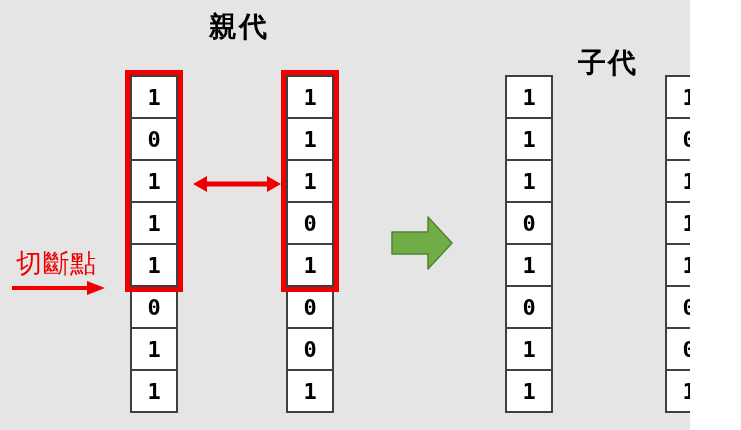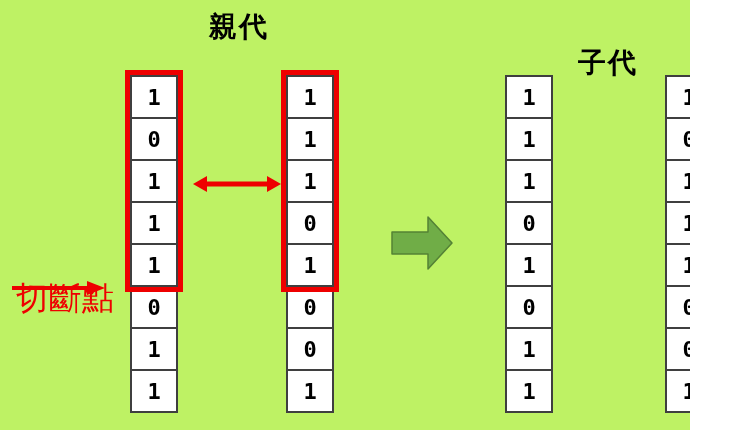--- a/index.html
+++ b/index.html
@@ -1,20 +1,20 @@
 <!DOCTYPE html>
 <html><head>
 <meta charset="utf-8">
 <style>
   html, body { margin: 0; padding: 0; background: #ffffff; }
   #canvas {
     position: relative;
     width: 690px;
     height: 430px;
-    background: #bef264;
+    background: #e5e5e5;
     font-family: "Liberation Sans", sans-serif;
     overflow: hidden;
   }
   .title {
     position: absolute;
     top: 8px;
     width: 180px;
     text-align: center;
     font-size: 28px;
     font-weight: bold;
@@ -55,25 +55,24 @@
     top: -5px;
     width: 58px;
     border: 5px solid #ee0000;
     pointer-events: none;
   }
   .cut-label {
     position: absolute;
     left: 16px;
     top: 246px;
     width: 120px;
-    font-size: 32px;
+    font-size: 26px;
     color: #ee0000;
     letter-spacing: 1px;
     white-space: nowrap;
-    margin-top: 31px;
   }
   .abs-svg { position: absolute; }
 </style>
 </head>
 <body>
 
 <div id="canvas">
 
   <div class="title" id="title-parents">親代</div>
 

